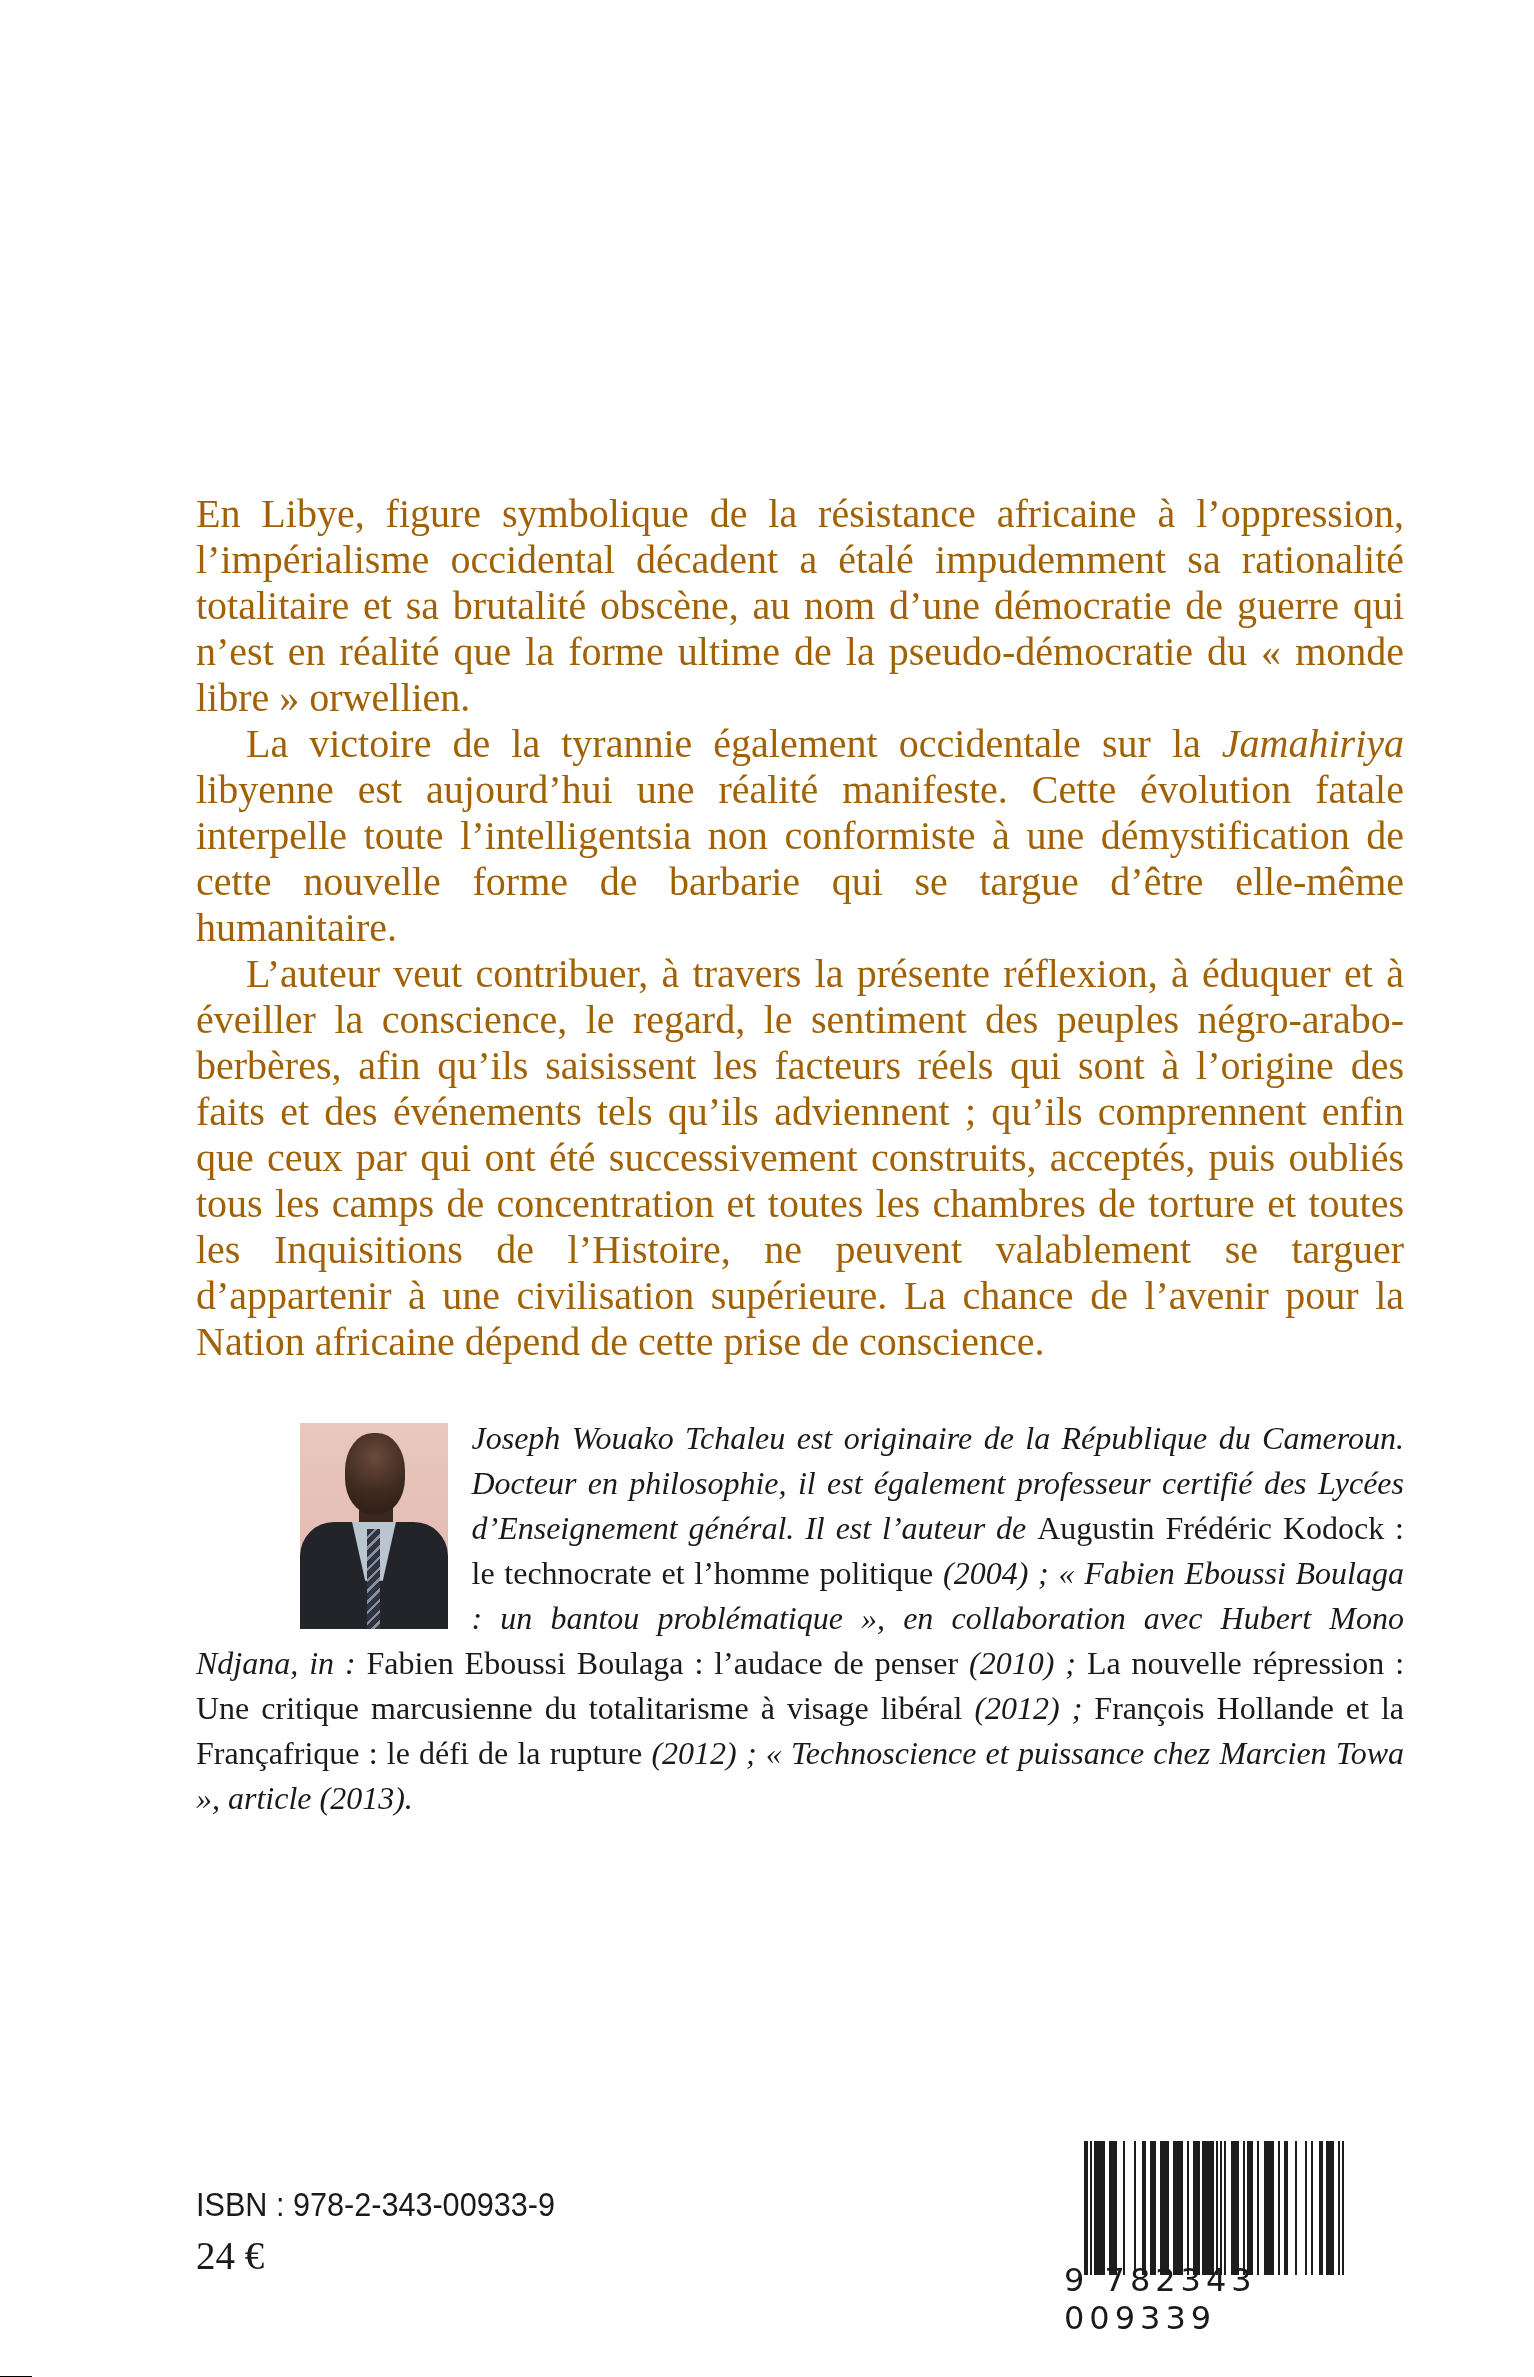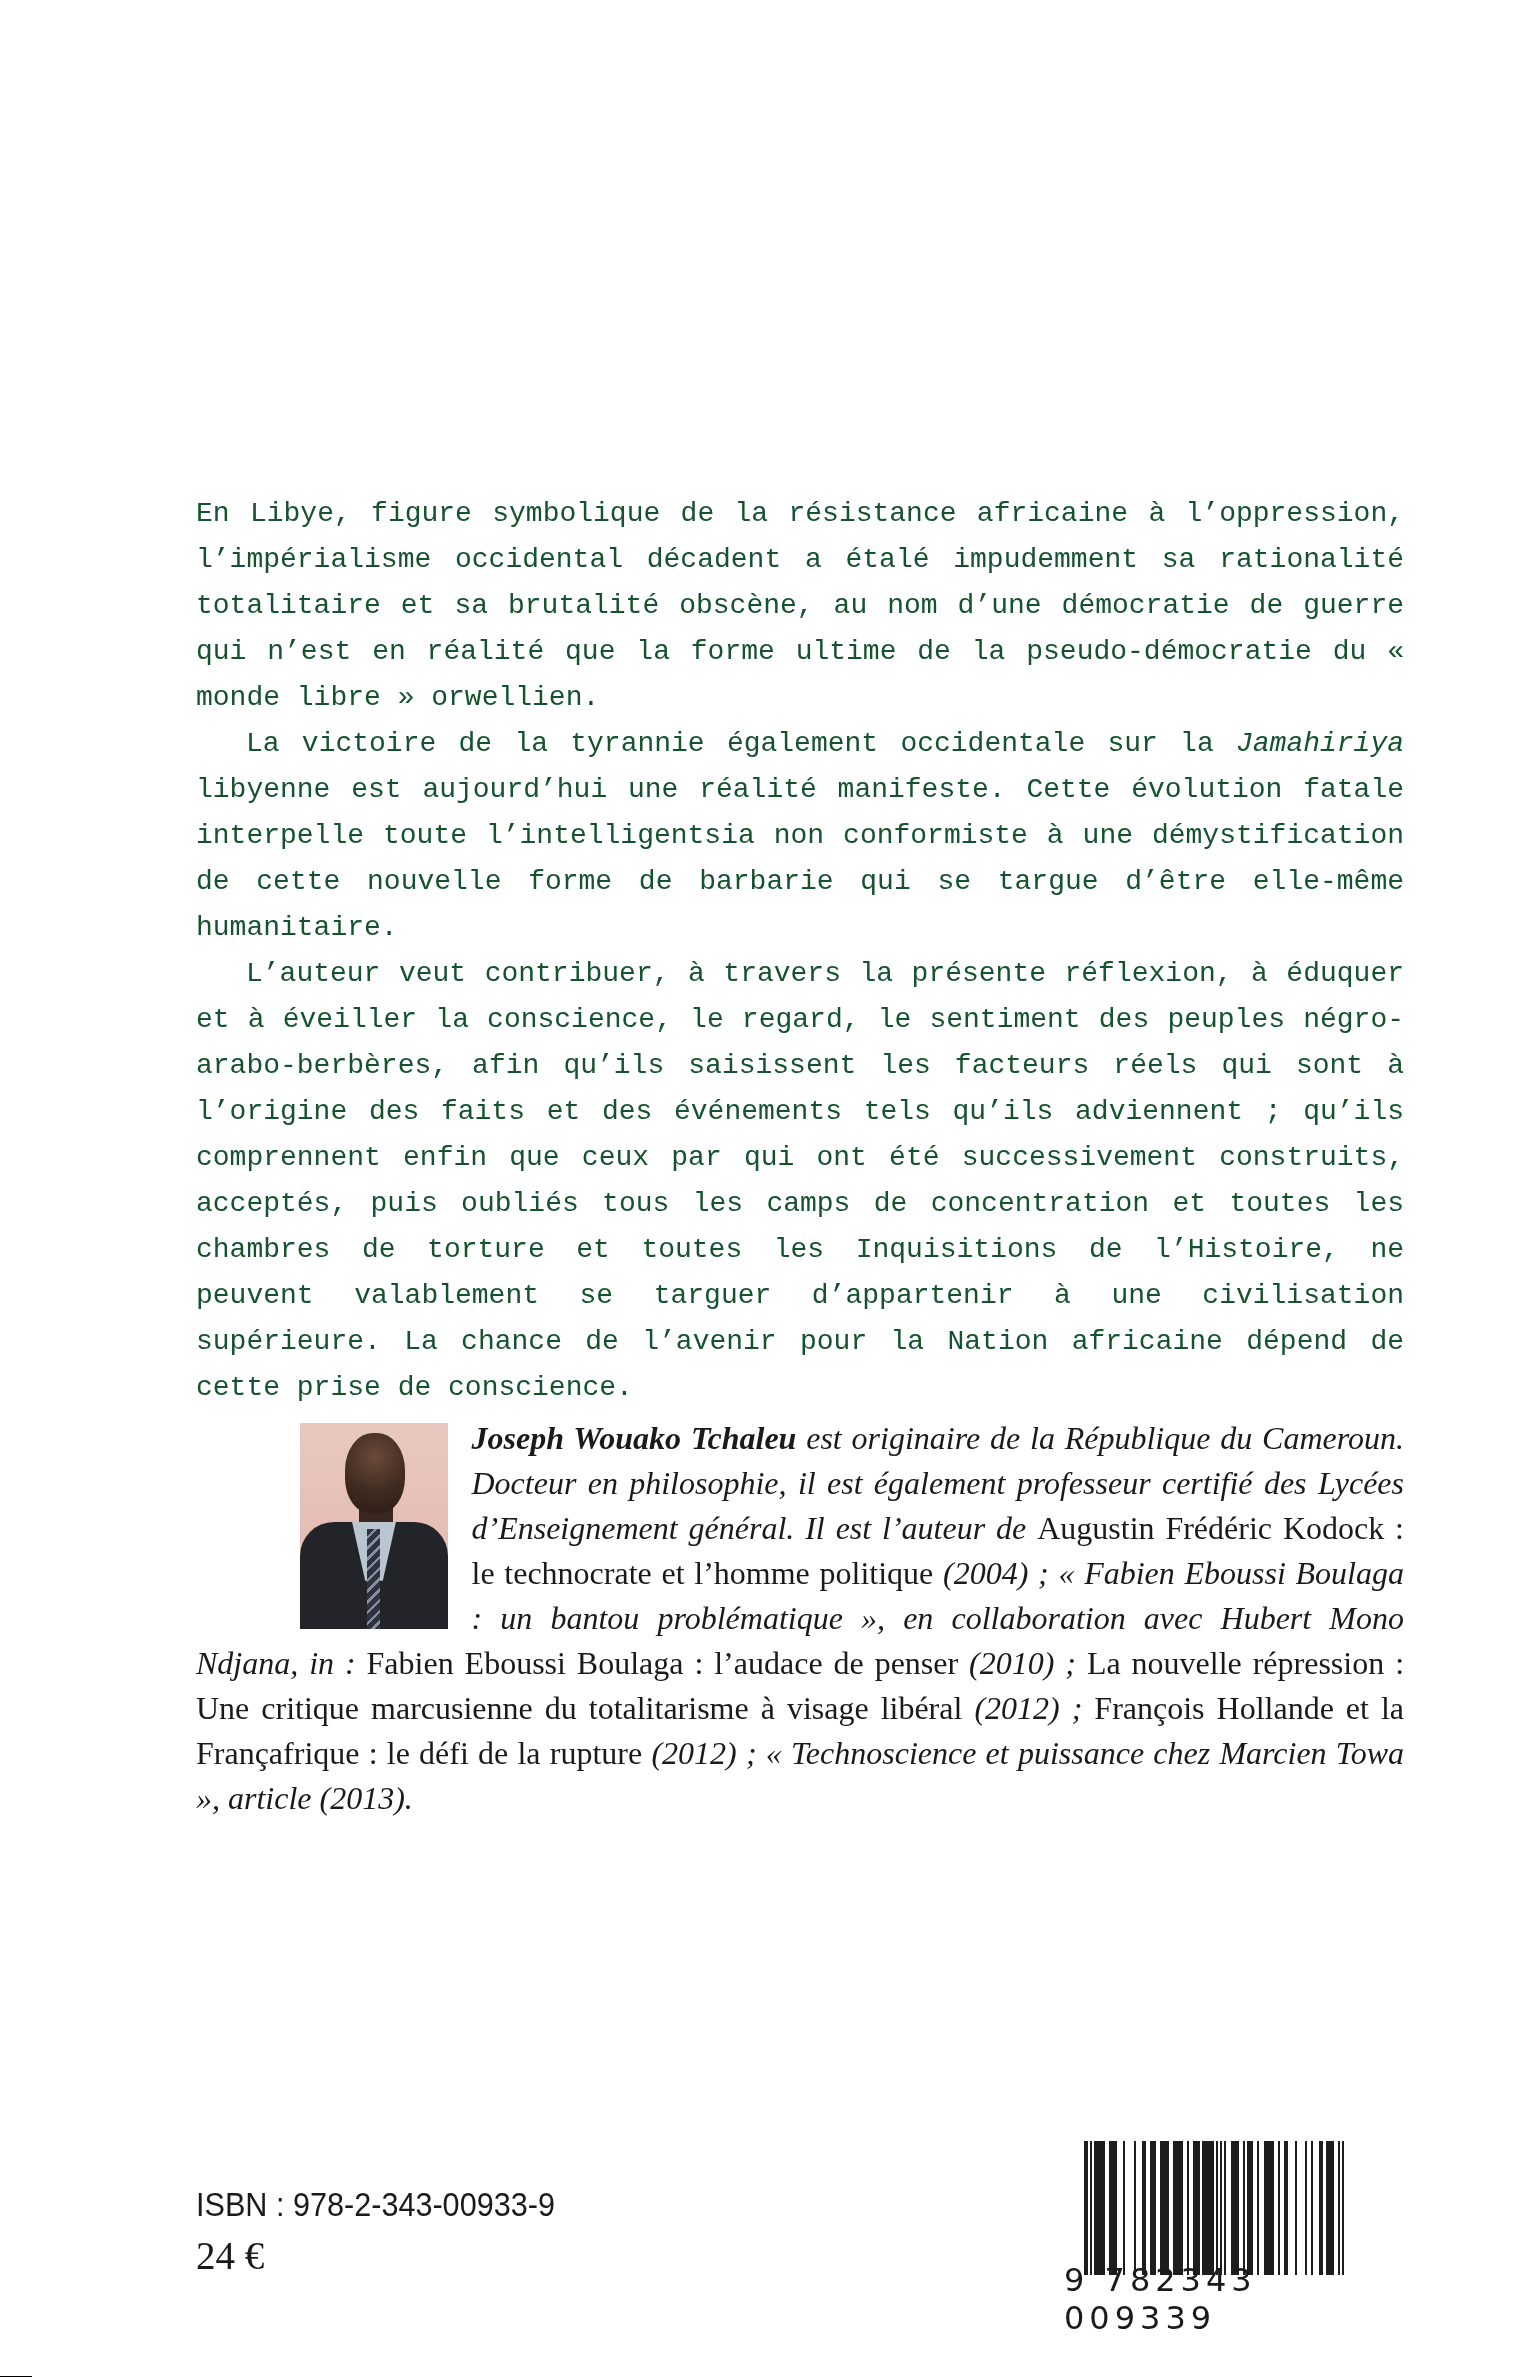--- a/index.html
+++ b/index.html
@@ -5,42 +5,42 @@
   html, body { margin: 0; padding: 0; background: #ffffff; }
   body { width: 1534px; height: 2377px; position: relative; overflow: hidden; }
   .page { position: absolute; left: 0; top: 0; width: 1534px; height: 2377px; background: #fff; }
 
   .title-block { position: absolute; left: 0; top: 189px; width: 1534px; text-align: center;
     font-family: "Liberation Sans", sans-serif; font-weight: bold; color: #d0202e; }
   .title-main { font-size: 62px; line-height: 74px; letter-spacing: -0.8px; transform: scaleX(0.92); transform-origin: center; }
   .title-sub { font-size: 44px; line-height: 60px; margin-top: 5px; transform: scaleX(0.92); transform-origin: center; }
 
   .body-text { position: absolute; left: 196px; top: 491px; width: 1208px;
-    font-family: Liberation Mono, monospace; font-size: 28px; line-height: 46px; color: #14532d;
+    font-family: Liberation Serif, serif; font-size: 40px; line-height: 46px; color: #a16207;
     text-align: justify; }
   .body-text p { margin: 0; text-indent: 0; }
   .body-text p.indent { text-indent: 50px; }
   .body-text em { font-style: italic; }
 
   .bio { position: absolute; left: 196px; top: 1416px; width: 1208px;
     font-family: "Liberation Serif", serif; font-size: 32px; line-height: 45px; color: #1a1a1a;
     text-align: justify; }
   .bio .photo { float: left; width: 148px; height: 206px; margin: 6.7px 23.5px 0 104px; position: relative; overflow: hidden;
     background: linear-gradient(180deg, #e9c8bf 0%, #e4bdb3 60%, #ddb6ac 100%); }
   .photo .head { position: absolute; left: 45px; top: 10px; width: 60px; height: 81px; border-radius: 46% 46% 44% 44%;
     background: radial-gradient(circle at 50% 30%, #6b4a3a 0%, #3e2a20 55%, #2c1d16 100%); }
   .photo .neck { position: absolute; left: 59px; top: 82px; width: 34px; height: 20px; background: #3a271e; }
   .photo .suit { position: absolute; left: 0; top: 99px; width: 148px; height: 109px;
     background: #22242a; border-radius: 34px 34px 0 0; }
   .photo .shirt { position: absolute; left: 52px; top: 99px; width: 44px; height: 59px; background: #b9c6cf;
     clip-path: polygon(0 0, 100% 0, 70% 100%, 30% 100%); }
   .photo .tie { position: absolute; left: 67px; top: 106px; width: 13.4px; height: 102px;
     background: repeating-linear-gradient(135deg, #2e3344 0 5px, #8a8f9a 5px 7.6px); }
   .bio em { font-style: italic; }
-  .bio strong { font-weight: bold; font-style: italic; }
+  .bio strong { font-weight: normal; font-style: italic; }
 
   .isbn { position: absolute; left: 196px; top: 2185px; font-family: "Liberation Sans", sans-serif;
     font-size: 34px; color: #1a1a1a; transform: scaleX(0.9); transform-origin: left; }
   .price { position: absolute; left: 196px; top: 2233px; font-family: "Liberation Serif", serif;
     font-size: 39px; color: #1a1a1a; }
 
   .barcode { position: absolute; left: 1059px; top: 2097px; width: 352px; height: 218px; }
   .barcode-bars { position: absolute; left: 25px; top: 44px; width: 260px; height: 134px; display: flex; align-items: stretch; }
   .barcode-bars span { display: block; height: 100%; }
   .barcode-digits { position: absolute; left: 5px; top: 164px; font-family: "DejaVu Sans", sans-serif;

